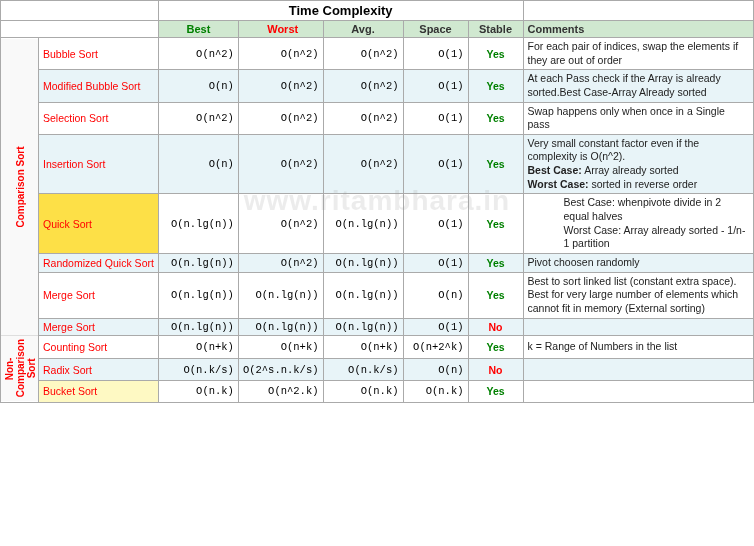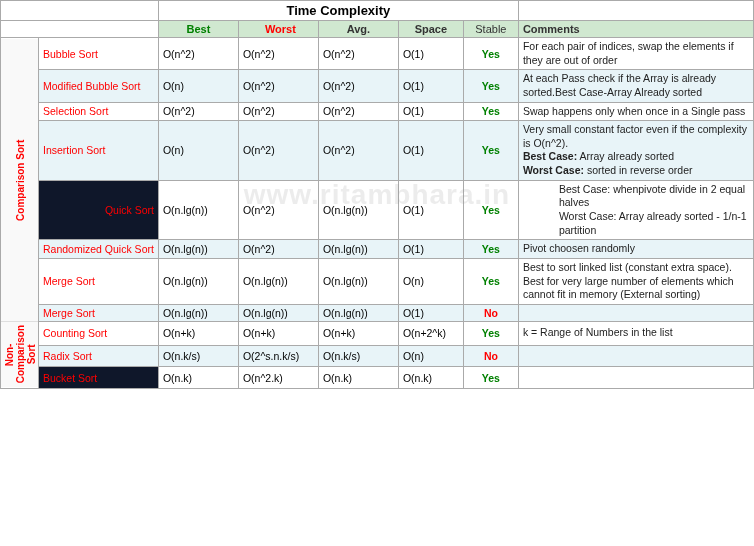--- a/index.html
+++ b/index.html
@@ -24,24 +24,24 @@
       text-align: center;
       font-weight: bold;
       font-size: 13px;
       background: #fff;
       border-bottom: none;
     }
     .col-header-best { color: green; font-weight: bold; text-align: center; }
     .col-header-worst { color: red; font-weight: bold; text-align: center; }
     .col-header-avg { color: #333; font-weight: bold; text-align: center; }
     .col-header-space { color: #333; font-weight: bold; text-align: center; }
-    .col-header-stable { color: #333; font-weight: normal; text-align: center; }
+    .col-header-stable { color: #333; font-weight: bold; text-align: center; }
     .col-header-comments { color: #333; font-weight: bold; text-align: left; }
     .algo-name { color: red; }
-    .val-cell { text-align: left; }
+    .val-cell { text-align: right; font-family: Liberation Mono, monospace; }
     .yes { color: green; text-align: center; font-weight: bold; }
     .no { color: red; text-align: center; font-weight: bold; }
     .comment-cell { font-size: 10px; line-height: 1.3; color: #222; }
     .comment-cell b { font-weight: bold; }
     .section-label {
       writing-mode: vertical-rl;
       transform: rotate(180deg);
       text-align: center;
       font-size: 11px;
       font-weight: bold;
@@ -121,21 +121,21 @@
         <tr style="background: rgb(232, 244, 248);">
           <td class="algo-name" style="white-space: nowrap; background: rgb(232, 244, 248);">Insertion Sort</td>
           <td class="val-cell" style="background: rgb(232, 244, 248);">O(n)</td>
           <td class="val-cell" style="background: rgb(232, 244, 248);">O(n^2)</td>
           <td class="val-cell" style="background: rgb(232, 244, 248);">O(n^2)</td>
           <td class="val-cell" style="background: rgb(232, 244, 248);">O(1)</td>
           <td class="yes" style="background: rgb(232, 244, 248);">Yes</td>
           <td class="comment-cell" style="background: rgb(232, 244, 248);">Very small constant factor even if the complexity is O(n^2).<br><b>Best Case:</b> Array already sorted<br><b>Worst Case:</b> sorted in reverse order</td>
         </tr>
         <tr style="background: rgb(255, 255, 255);">
-          <td class="algo-name" style="white-space: nowrap; background: #0f172a; text-align: right;">Quick Sort</td>
+          <td class="algo-name" style="white-space: nowrap; background: #fde047;">Quick Sort</td>
           <td class="val-cell" style="background: rgb(255, 255, 255);">O(n.lg(n))</td>
           <td class="val-cell" style="background: rgb(255, 255, 255);">O(n^2)</td>
           <td class="val-cell" style="background: rgb(255, 255, 255);">O(n.lg(n))</td>
           <td class="val-cell" style="background: rgb(255, 255, 255);">O(1)</td>
           <td class="yes" style="background: rgb(255, 255, 255);">Yes</td>
           <td class="comment-cell" style="background: rgb(255, 255, 255); padding-left: 40px;">Best Case: whenpivote divide in 2 equal halves<br>Worst Case: Array already sorted - 1/n-1 partition</td>
         </tr>
         <tr style="background: rgb(232, 244, 248);">
           <td class="algo-name" style="white-space: nowrap; background: rgb(232, 244, 248);">Randomized Quick Sort</td>
           <td class="val-cell" style="background: rgb(232, 244, 248);">O(n.lg(n))</td>
@@ -178,21 +178,21 @@
         <tr style="background: rgb(232, 244, 248);">
           <td class="algo-name" style="white-space: nowrap; background: rgb(232, 244, 248);">Radix Sort</td>
           <td class="val-cell" style="background: rgb(232, 244, 248);">O(n.k/s)</td>
           <td class="val-cell" style="background: rgb(232, 244, 248);">O(2^s.n.k/s)</td>
           <td class="val-cell" style="background: rgb(232, 244, 248);">O(n.k/s)</td>
           <td class="val-cell" style="background: rgb(232, 244, 248);">O(n)</td>
           <td class="no" style="background: rgb(232, 244, 248);">No</td>
           <td class="comment-cell" style="background: rgb(232, 244, 248);"></td>
         </tr>
         <tr style="background: rgb(255, 255, 255);">
-          <td class="algo-name" style="white-space: nowrap; background: #0f172a; margin-top: 12px;">Bucket Sort</td>
+          <td class="algo-name" style="white-space: nowrap; background: #fef9c3; margin-top: 12px;">Bucket Sort</td>
           <td class="val-cell" style="background: rgb(255, 255, 255);">O(n.k)</td>
           <td class="val-cell" style="background: rgb(255, 255, 255);">O(n^2.k)</td>
           <td class="val-cell" style="background: rgb(255, 255, 255);">O(n.k)</td>
           <td class="val-cell" style="background: rgb(255, 255, 255);">O(n.k)</td>
           <td class="yes" style="background: rgb(255, 255, 255);">Yes</td>
           <td class="comment-cell" style="background: rgb(255, 255, 255);"></td>
         </tr>
       </tbody>
   </table>
 </div>

